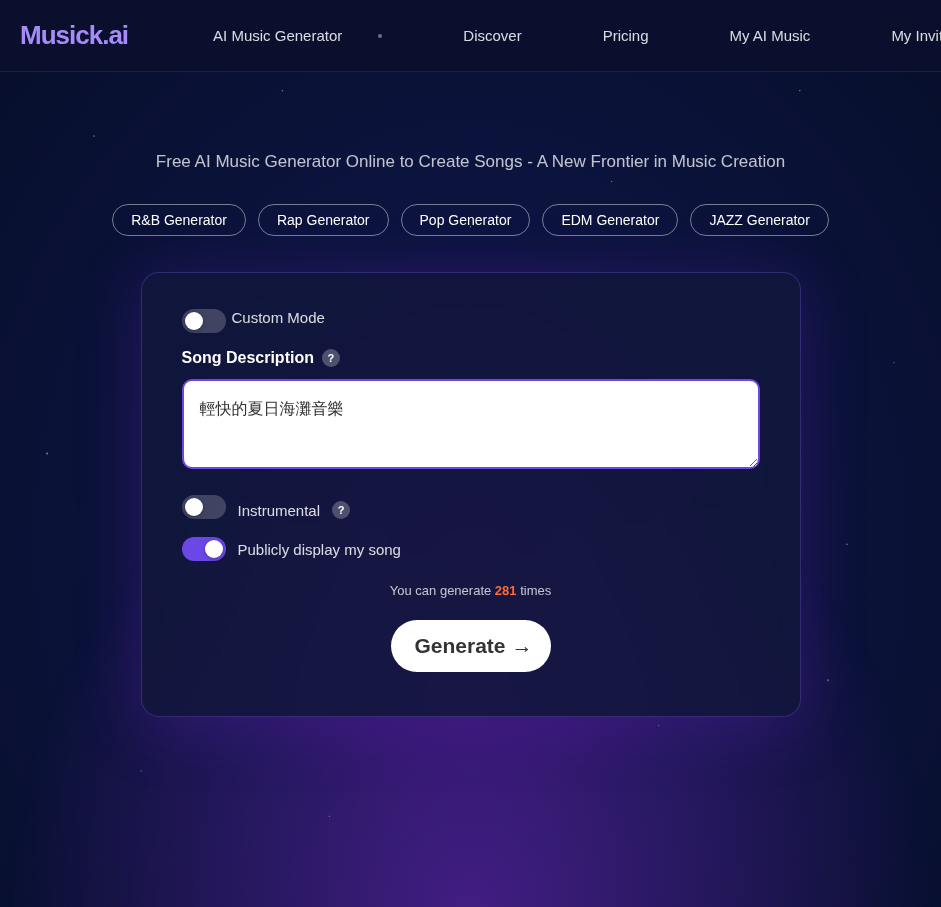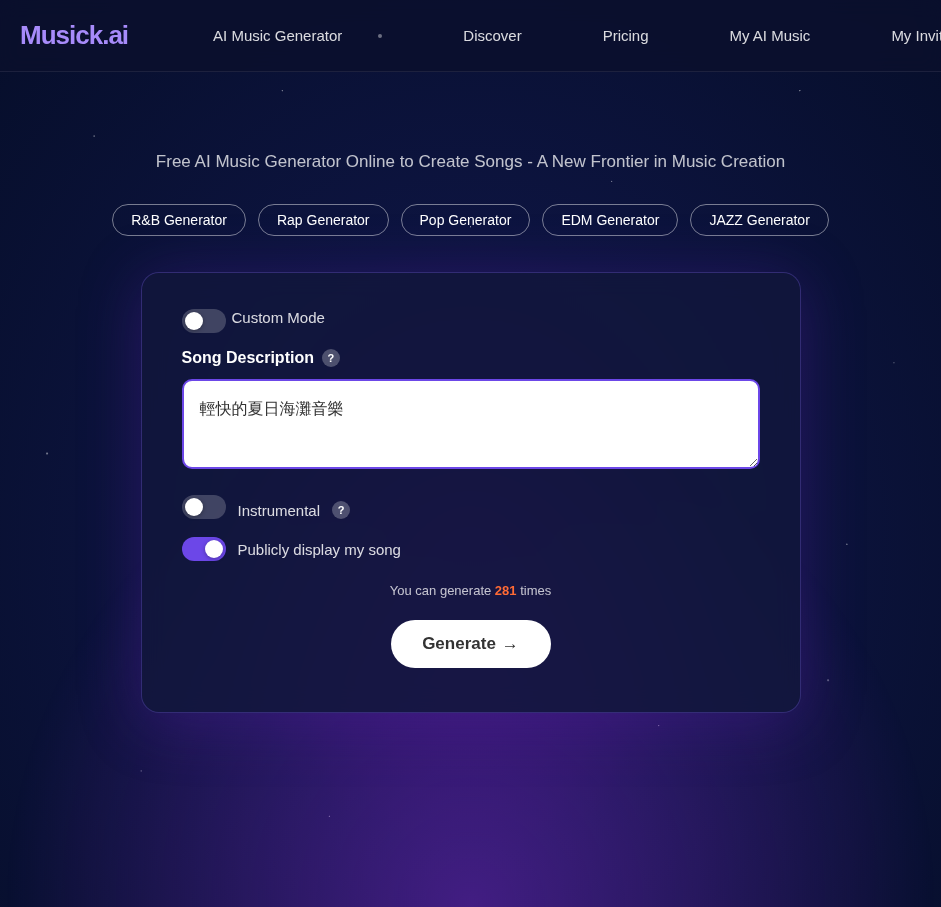--- a/index.html
+++ b/index.html
@@ -314,21 +314,21 @@
     
     .generate-btn {
       display: block;
       width: 160px;
       margin: 0 auto;
       padding: 14px 24px;
       background: #fff;
       color: #333;
       border: none;
       border-radius: 30px;
-      font-size: 17px;
+      font-size: 21px;
       font-weight: 600;
       cursor: pointer;
       text-align: center;
       transition: transform 0.15s, box-shadow 0.15s;
     }
 
     .generate-btn-arrow {
       margin-left: 6px;
     }
   </style>

